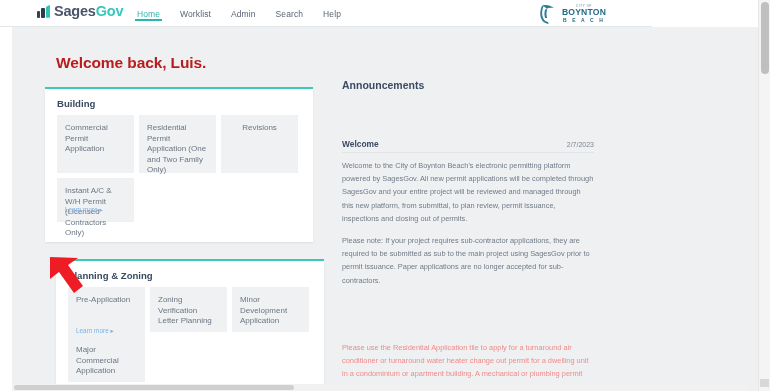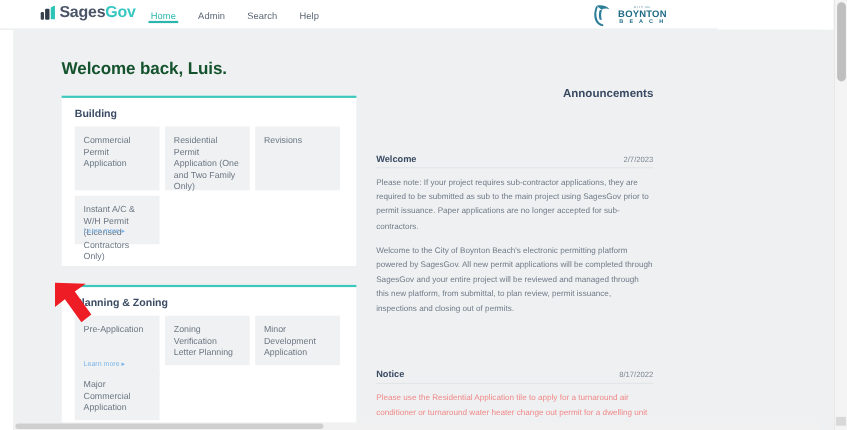--- a/index.html
+++ b/index.html
@@ -54,52 +54,52 @@
     position:absolute;left:12px;top:27px;width:746px;bottom:0;
     background:#eff0f1;
   }
   .content{
     position:absolute;left:0;top:0;width:734px;height:364px;
     background:#eff0f1;
   }
 
   .welcome-title{
     position:absolute;left:44px;top:27px;
-    font-size:15.5px;font-weight:700;color:#14532d;letter-spacing:-.1px;
+    font-size:15.5px;font-weight:700;color:#b91c1c;letter-spacing:-.1px;
   }
 
   
   .card{
     position:absolute;background:#ffffff;border-top:2px solid #3dc8bd;
     box-shadow:0 1px 2px rgba(0,0,0,.07);
   }
   .card-title{
     position:absolute;left:12px;top:9px;font-size:9.6px;font-weight:700;color:#3a4a63;
   }
   .tiles{position:absolute;left:12px;top:26px;right:10px;}
   .tile{
     position:absolute;background:#f0f1f2;box-sizing:border-box;padding:8px 8px 6px 8px;
     cursor:pointer;
   }
   .tile-label{font-size:8px;line-height:10.5px;color:#6b7784;}
   .tile-link{
     position:absolute;left:8px;bottom:8px;font-size:6.4px;color:#7ab4e8;
   }
 
-  #card-building{left:44px;top:60px;width:268px;height:153px;}
+  #card-building{left:33px;top:60px;width:268px;height:153px;}
   #card-planning{left:44px;top:232px;width:268px;height:126px;}
 
   
   .arrow{position:absolute;left:36px;top:226px;width:52px;height:56px;pointer-events:none;}
 
   
   .ann{
     position:absolute;left:330px;top:52px;width:252px;
   }
-  .ann-head{font-size:10.5px;font-weight:700;color:#3a4a63;margin-bottom:9px;text-align:right;}
+  .ann-head{font-size:10.5px;font-weight:700;color:#3a4a63;margin-bottom:9px;}
   .ann-item{margin-bottom:2px;margin-top:48px;}
   .ann-row{
     display:flex;justify-content:space-between;align-items:baseline;
     border-bottom:1px solid #e2e5e8;padding-bottom:3px;
   }
   .ann-title{font-size:8.4px;font-weight:700;color:#3a4a63;}
   .ann-date{font-size:7px;color:#7b8694;}
   .ann-body{font-size:7.4px;line-height:13.2px;color:#6f7b89;padding-top:6px;}
   .ann-body p{margin:0 0 9px 0;}
   .ann-body.red{color:#f08a8a;}
@@ -128,20 +128,23 @@
         <span class="bar bar1"></span>
           <span class="bar bar2"></span>
           <span class="bar bar3"></span>
       </div>
       <div class="brand-text"><span class="s1">Sages</span><span class="s2">Gov</span></div>
     </div>
 
     <div class="nav">
       <div class="nav-item active">
           <span>Home</span>
+        </div>
+      <div class="nav-item">
+          <span>Worklist</span>
         </div>
       <div class="nav-item">
           <span>Admin</span>
         </div>
       <div class="nav-item">
           <span>Search</span>
         </div>
       <div class="nav-item">
           <span>Help</span>
         </div>
@@ -168,21 +171,21 @@
 
       <div class="card" id="card-building">
         <div class="card-title">Building</div>
         <div class="tiles">
           <div class="tile" style="left:0;top:0;width:77px;height:58px;">
             <div class="tile-label">Commercial Permit Application</div>
           </div>
           <div class="tile" style="left:82px;top:0;width:77px;height:58px;">
             <div class="tile-label">Residential Permit Application (One and Two Family Only)</div>
           </div>
-          <div class="tile" style="left:164px;top:0;width:77px;height:58px;">
+          <div class="tile" style="left:164px;top:0;width:77px;height:58px;text-align:center;">
             <div class="tile-label">Revisions</div>
           </div>
           <div class="tile" style="left:0;top:63px;width:77px;height:44px;">
             <div class="tile-label">Instant A/C &amp; W/H Permit (Licensed Contractors Only)</div>
             <div class="tile-link"><span>Learn more</span> ▸</div>
           </div>
         </div>
       </div>
 
       <div class="card" id="card-planning">
@@ -210,30 +213,26 @@
 
       <div class="ann">
         <div class="ann-head">Announcements</div>
 
         <div class="ann-item">
           <div class="ann-row">
             <div class="ann-title">Welcome</div>
             <div class="ann-date">2/7/2023</div>
           </div>
           <div class="ann-body">
+            <p>Welcome to the City of Boynton Beach's electronic permitting platform powered by SagesGov.  All new permit applications will be completed through SagesGov and your entire project will be reviewed and managed through this new platform, from submittal, to plan review, permit issuance, inspections and closing out of permits.</p>
             <p>Please note: If your project requires sub-contractor applications, they are required to be submitted as sub to the main project using SagesGov prior to permit issuance. Paper applications are no longer accepted for sub-contractors.</p>
-            <p>Welcome to the City of Boynton Beach's electronic permitting platform powered by SagesGov.  All new permit applications will be completed through SagesGov and your entire project will be reviewed and managed through this new platform, from submittal, to plan review, permit issuance, inspections and closing out of permits.</p>
           </div>
         </div>
 
         <div class="ann-item">
-          <div class="ann-row">
-            <div class="ann-title">Notice</div>
-            <div class="ann-date">8/17/2022</div>
-          </div>
           <div class="ann-body red">
             <p>Please use the Residential Application tile to apply for a turnaround air conditioner or turnaround water heater change out permit for a dwelling unit in a condominium or apartment building.  A mechanical or plumbing permit with an electrical sub-permit is not a change out.  Air conditioning or water heater change outs that require an electrical sub-permit must be submitted as a mechanical or plumbing permit with an electrical sub-permit not a changeout.  Failure to apply under the correct application type will result in a failed plan review, application abandonment, and the applicant will have to re-apply under the correct application type.</p>
           </div>
         </div>
 
       </div>
 
     </div>
 
     <div class="hscroll" style="left:0;width:734px;">

